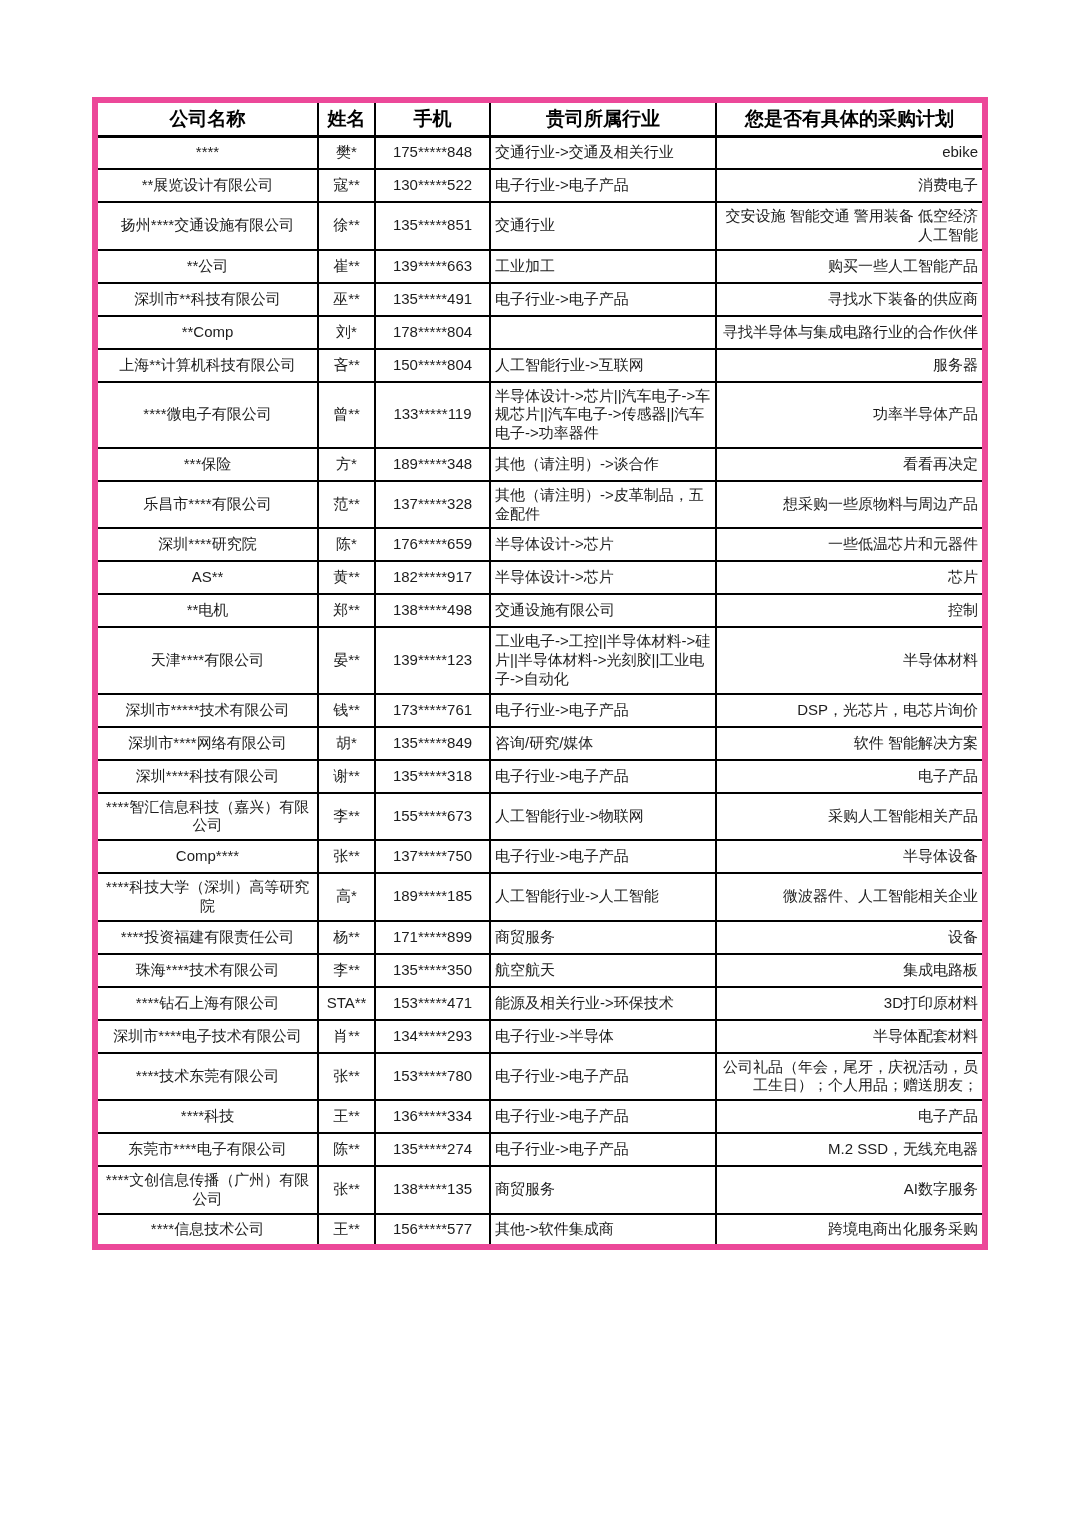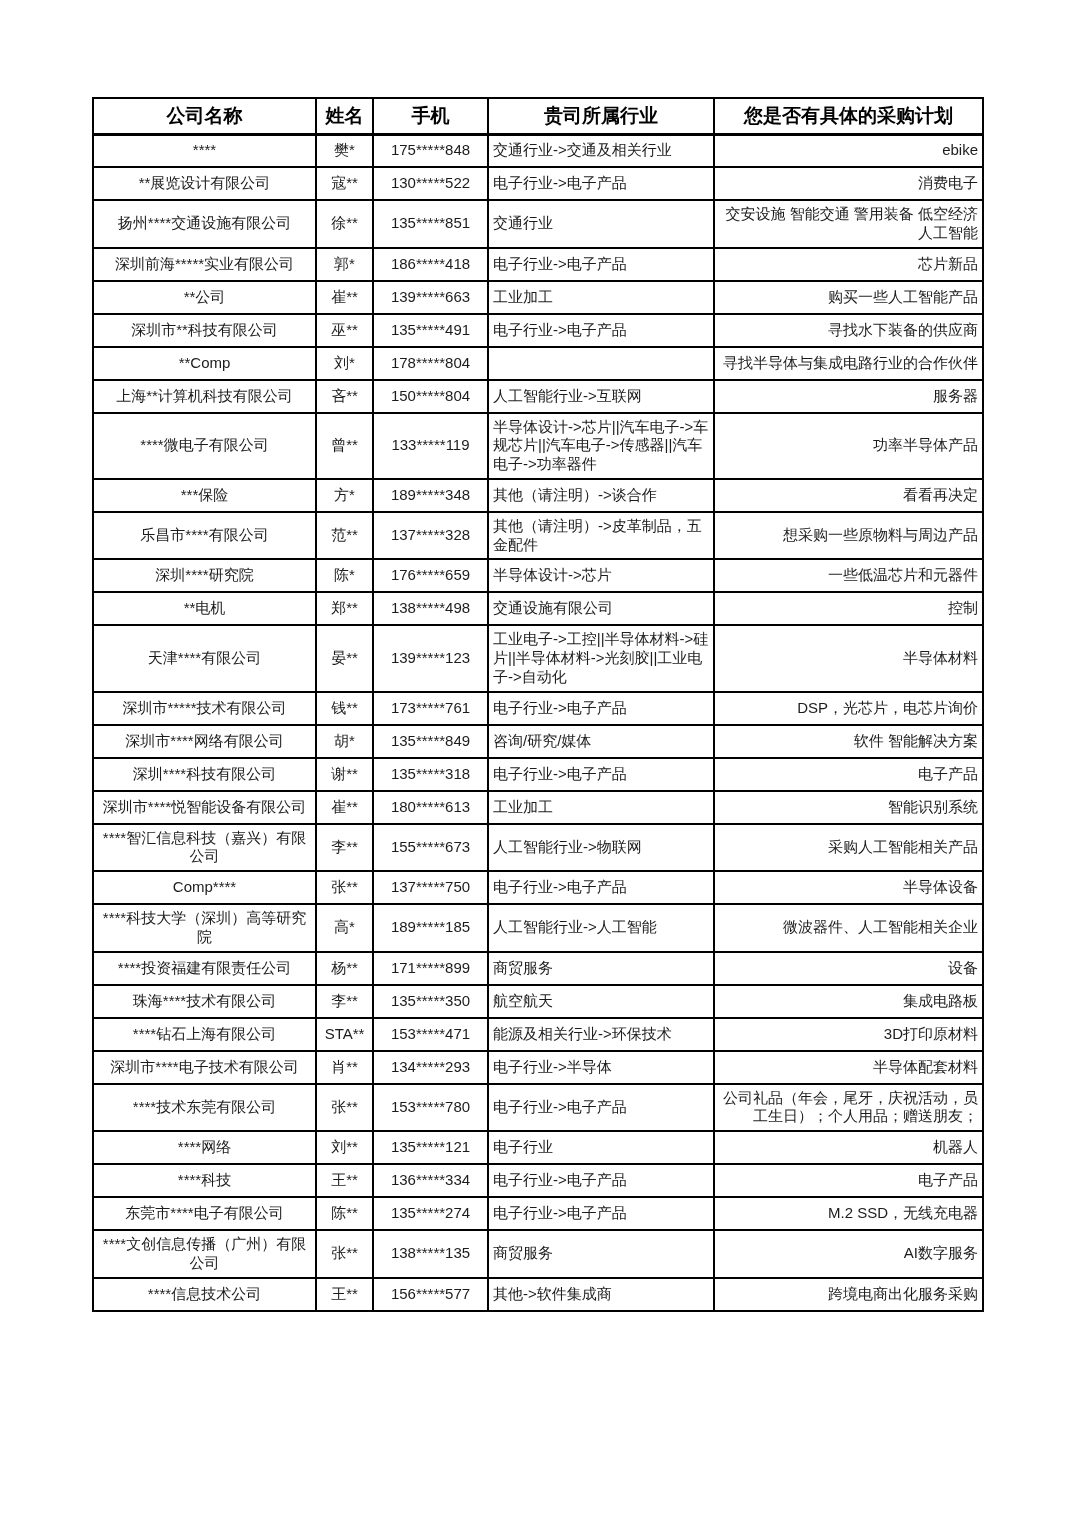--- a/index.html
+++ b/index.html
@@ -17,21 +17,21 @@
     background: #ffffff;
     overflow: hidden;
   }
   table.leads {
     position: absolute;
     left: 92px;
     top: 97px;
     width: 890px;
     border-collapse: collapse;
     table-layout: fixed;
-    border: 1px solid #ec4899;
+    border: 6px solid #ec4899;
   }
   table.leads th, table.leads td {
     border: 2px solid #000000;
     vertical-align: middle;
     word-break: break-all;
     overflow-wrap: break-word;
   }
   table.leads thead th {
     border-bottom: 3px solid #000000;
     font-size: 19px;
@@ -91,27 +91,20 @@
           <td class="c-plan">消费电子</td>
         </tr>
         <tr>
           <td class="c-company">扬州****交通设施有限公司</td>
           <td class="c-name">徐**</td>
           <td class="c-phone">135*****851</td>
           <td class="c-industry">交通行业</td>
           <td class="c-plan">交安设施 智能交通 警用装备 低空经济 人工智能</td>
         </tr>
         <tr>
-          <td class="c-company">深圳前海*****实业有限公司</td>
-          <td class="c-name">郭*</td>
-          <td class="c-phone">186*****418</td>
-          <td class="c-industry">电子行业-&gt;电子产品</td>
-          <td class="c-plan">芯片新品</td>
-        </tr>
-        <tr>
           <td class="c-company">**公司</td>
           <td class="c-name">崔**</td>
           <td class="c-phone">139*****663</td>
           <td class="c-industry">工业加工</td>
           <td class="c-plan">购买一些人工智能产品</td>
         </tr>
         <tr>
           <td class="c-company">深圳市**科技有限公司</td>
           <td class="c-name">巫**</td>
           <td class="c-phone">135*****491</td>
@@ -154,20 +147,27 @@
           <td class="c-plan">想采购一些原物料与周边产品</td>
         </tr>
         <tr>
           <td class="c-company">深圳****研究院</td>
           <td class="c-name">陈*</td>
           <td class="c-phone">176*****659</td>
           <td class="c-industry">半导体设计-&gt;芯片</td>
           <td class="c-plan">一些低温芯片和元器件</td>
         </tr>
         <tr>
+          <td class="c-company">AS**</td>
+          <td class="c-name">黄**</td>
+          <td class="c-phone">182*****917</td>
+          <td class="c-industry">半导体设计-&gt;芯片</td>
+          <td class="c-plan">芯片</td>
+        </tr>
+        <tr>
           <td class="c-company">**电机</td>
           <td class="c-name">郑**</td>
           <td class="c-phone">138*****498</td>
           <td class="c-industry">交通设施有限公司</td>
           <td class="c-plan">控制</td>
         </tr>
         <tr>
           <td class="c-company">天津****有限公司</td>
           <td class="c-name">晏**</td>
           <td class="c-phone">139*****123</td>
@@ -189,27 +189,20 @@
           <td class="c-plan">软件 智能解决方案</td>
         </tr>
         <tr>
           <td class="c-company">深圳****科技有限公司</td>
           <td class="c-name">谢**</td>
           <td class="c-phone">135*****318</td>
           <td class="c-industry">电子行业-&gt;电子产品</td>
           <td class="c-plan">电子产品</td>
         </tr>
         <tr>
-          <td class="c-company">深圳市****悦智能设备有限公司</td>
-          <td class="c-name">崔**</td>
-          <td class="c-phone">180*****613</td>
-          <td class="c-industry">工业加工</td>
-          <td class="c-plan">智能识别系统</td>
-        </tr>
-        <tr>
           <td class="c-company">****智汇信息科技（嘉兴）有限公司</td>
           <td class="c-name">李**</td>
           <td class="c-phone">155*****673</td>
           <td class="c-industry">人工智能行业-&gt;物联网</td>
           <td class="c-plan">采购人工智能相关产品</td>
         </tr>
         <tr>
           <td class="c-company">Comp****</td>
           <td class="c-name">张**</td>
           <td class="c-phone">137*****750</td>
@@ -252,27 +245,20 @@
           <td class="c-plan">半导体配套材料</td>
         </tr>
         <tr>
           <td class="c-company">****技术东莞有限公司</td>
           <td class="c-name">张**</td>
           <td class="c-phone">153*****780</td>
           <td class="c-industry">电子行业-&gt;电子产品</td>
           <td class="c-plan">公司礼品（年会，尾牙，庆祝活动，员工生日）；个人用品；赠送朋友；</td>
         </tr>
         <tr>
-          <td class="c-company">****网络</td>
-          <td class="c-name">刘**</td>
-          <td class="c-phone">135*****121</td>
-          <td class="c-industry">电子行业</td>
-          <td class="c-plan">机器人</td>
-        </tr>
-        <tr>
           <td class="c-company">****科技</td>
           <td class="c-name">王**</td>
           <td class="c-phone">136*****334</td>
           <td class="c-industry">电子行业-&gt;电子产品</td>
           <td class="c-plan">电子产品</td>
         </tr>
         <tr>
           <td class="c-company">东莞市****电子有限公司</td>
           <td class="c-name">陈**</td>
           <td class="c-phone">135*****274</td>

